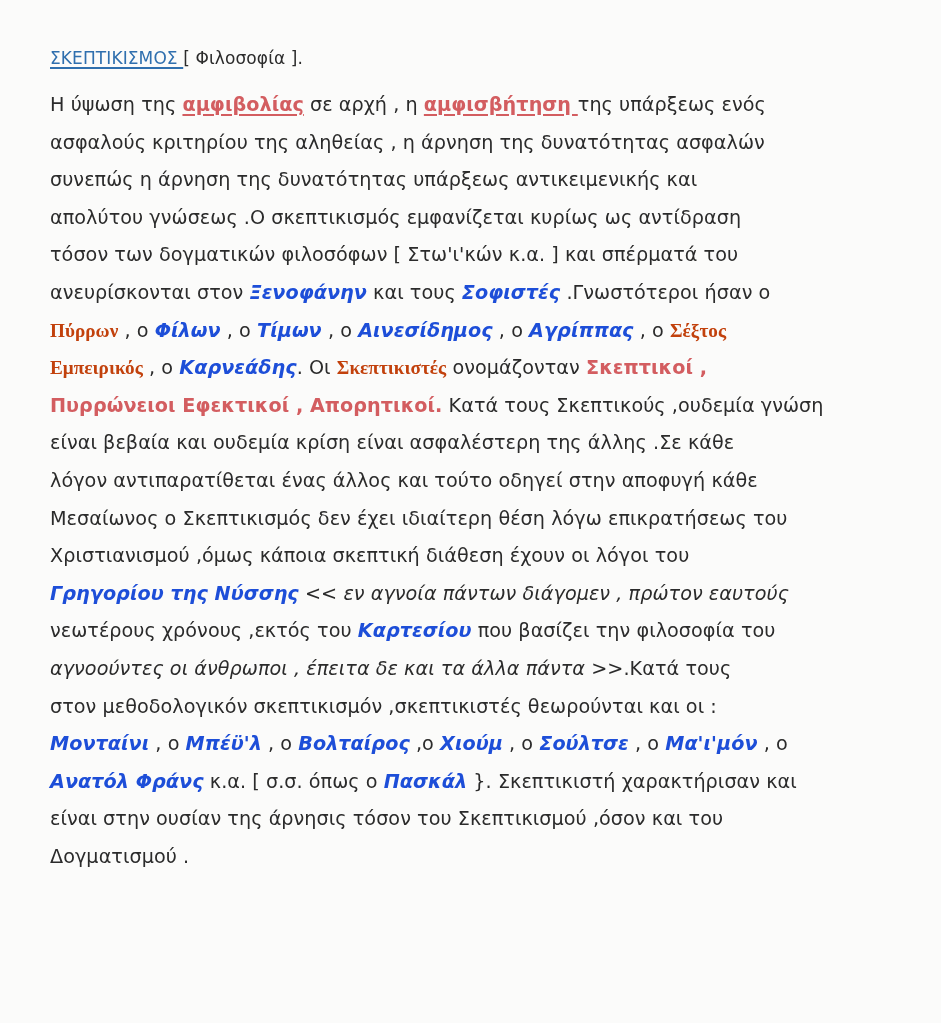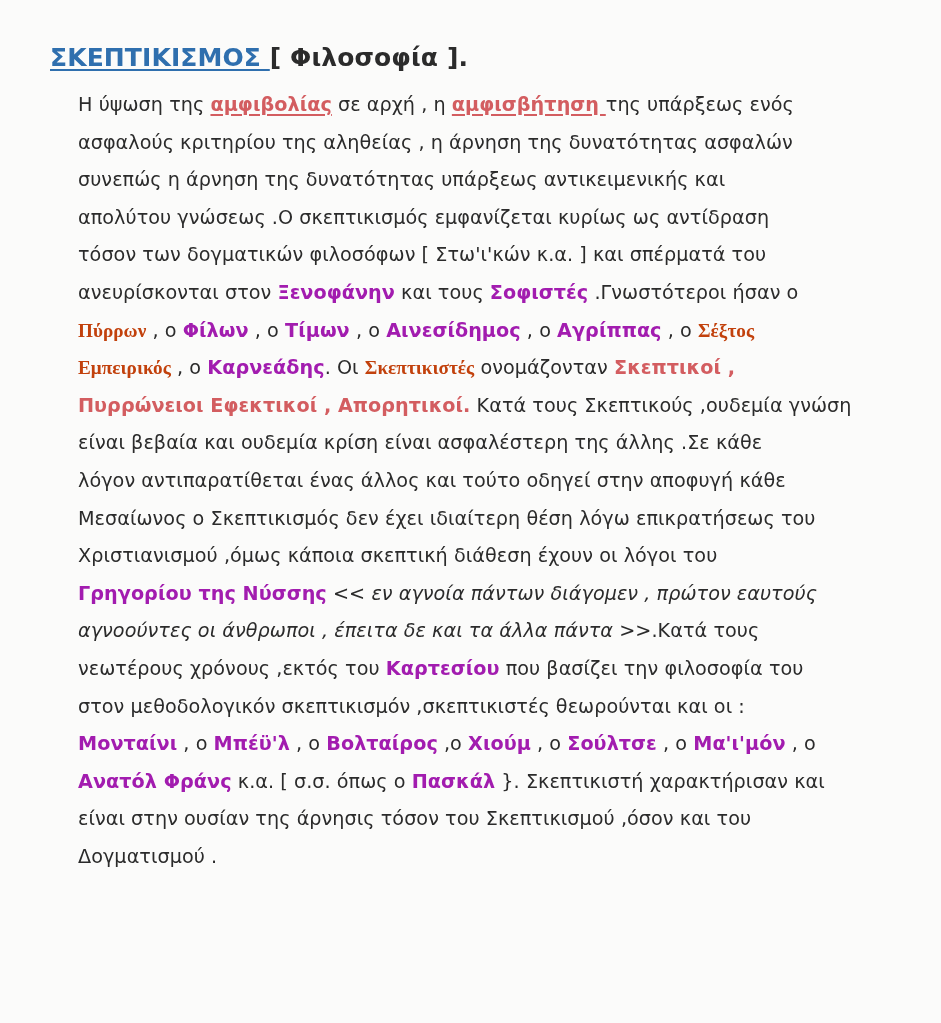--- a/index.html
+++ b/index.html
@@ -5,27 +5,27 @@
   html, body { margin: 0; padding: 0; }
   body {
     width: 941px; height: 1023px;
     background: #fbfbfa;
     font-family: "DejaVu Sans", sans-serif;
     color: #2b2b2b;
     overflow: hidden;
     position: relative;
   }
   .page { position: absolute; left: 50px; top: 38px; width: 870px; }
-  .title-line { font-size: 25px; line-height: 40px; height: 48px; letter-spacing: 0.1px; font-weight: bold; }
+  .title-line { font-size: 17px; line-height: 40px; height: 48px; letter-spacing: 0.1px; }
   .title-link { color: #2f6fae; text-decoration: underline; text-decoration-thickness: 2px; text-underline-offset: 3px; }
-  .line { font-size: 19.2px; line-height: 37.6px; white-space: nowrap; letter-spacing: 0.05px; margin-left: 28px; }
+  .line { font-size: 19.2px; line-height: 37.6px; white-space: nowrap; letter-spacing: 0.05px; }
   .red { color: #d35d60; font-weight: bold; }
   .red-ul { color: #d35d60; font-weight: bold; text-decoration: underline; text-decoration-thickness: 2px; text-underline-offset: 3px; }
   .blue { color: #c2410c; font-weight: bold; font-family: Liberation Serif, serif; }
-  .b { font-weight: bold; color: #a21caf; }
+  .b { font-weight: bold; color: #1d4ed8; font-style: italic; }
   .i { font-style: italic; }
 </style>
 </head>
 <body>
 
 <div class="page">
   <div class="title-line">
     <span class="title-link">ΣΚΕΠΤΙΚΙΣΜΟΣ </span><span>[ Φιλοσοφία ].</span>
   </div>
   <div id="body-text">
@@ -36,21 +36,21 @@
       <div class="line"><span>τόσον των δογματικών φιλοσόφων  [ Στω'ι'κών κ.α. ] και σπέρματά του</span></div>
       <div class="line"><span>ανευρίσκονται στον </span><span class="b">Ξενοφάνην</span><span> και τους </span><span class="b">Σοφιστές</span><span> .Γνωστότεροι ήσαν ο</span></div>
       <div class="line"><span class="blue">Πύρρων</span><span> , ο </span><span class="b">Φίλων</span><span> , ο  </span><span class="b">Τίμων</span><span> , ο </span><span class="b">Αινεσίδημος</span><span> , ο </span><span class="b">Αγρίππας</span><span> , ο </span><span class="blue">Σέξτος</span></div>
       <div class="line"><span class="blue">Εμπειρικός</span><span> , ο </span><span class="b">Καρνεάδης</span><span>. Οι </span><span class="blue">Σκεπτικιστές</span><span>  ονομάζονταν </span><span class="red">Σκεπτικοί ,</span></div>
       <div class="line"><span class="red">Πυρρώνειοι Εφεκτικοί , Απορητικοί.</span><span> Κατά τους Σκεπτικούς ,ουδεμία γνώση</span></div>
       <div class="line"><span>είναι βεβαία και ουδεμία κρίση είναι ασφαλέστερη της άλλης .Σε κάθε</span></div>
       <div class="line"><span>λόγον αντιπαρατίθεται ένας άλλος και τούτο οδηγεί στην αποφυγή κάθε</span></div>
       <div class="line"><span>Μεσαίωνος ο Σκεπτικισμός δεν έχει ιδιαίτερη θέση λόγω επικρατήσεως του</span></div>
       <div class="line"><span>Χριστιανισμού ,όμως κάποια σκεπτική διάθεση  έχουν οι λόγοι του</span></div>
       <div class="line"><span class="b">Γρηγορίου της Νύσσης</span><span> &lt;&lt; </span><span class="i">εν αγνοία πάντων διάγομεν , πρώτον εαυτούς</span></div>
+      <div class="line"><span>νεωτέρους χρόνους ,εκτός του </span><span class="b">Καρτεσίου</span><span> που  βασίζει την φιλοσοφία του</span></div>
       <div class="line"><span class="i">αγνοούντες οι άνθρωποι , έπειτα δε και τα άλλα πάντα</span><span>  &gt;&gt;.Κατά τους</span></div>
-      <div class="line"><span>νεωτέρους χρόνους ,εκτός του </span><span class="b">Καρτεσίου</span><span> που  βασίζει την φιλοσοφία του</span></div>
       <div class="line"><span>στον μεθοδολογικόν σκεπτικισμόν ,σκεπτικιστές θεωρούνται  και οι :</span></div>
       <div class="line"><span class="b">Μονταίνι</span><span> , ο </span><span class="b">Μπέϋ'λ</span><span> , ο </span><span class="b">Βολταίρος</span><span> ,ο </span><span class="b">Χιούμ</span><span> , ο </span><span class="b">Σούλτσε</span><span> , ο </span><span class="b">Μα'ι'μόν</span><span> , ο</span></div>
       <div class="line"><span class="b">Ανατόλ Φράνς</span><span> κ.α. [ σ.σ. όπως ο </span><span class="b">Πασκάλ</span><span> }. Σκεπτικιστή χαρακτήρισαν και</span></div>
       <div class="line"><span>είναι στην ουσίαν της άρνησις  τόσον του Σκεπτικισμού ,όσον και του</span></div>
       <div class="line"><span>Δογματισμού .</span></div>
     </div>
 </div>
 
 </body></html>

